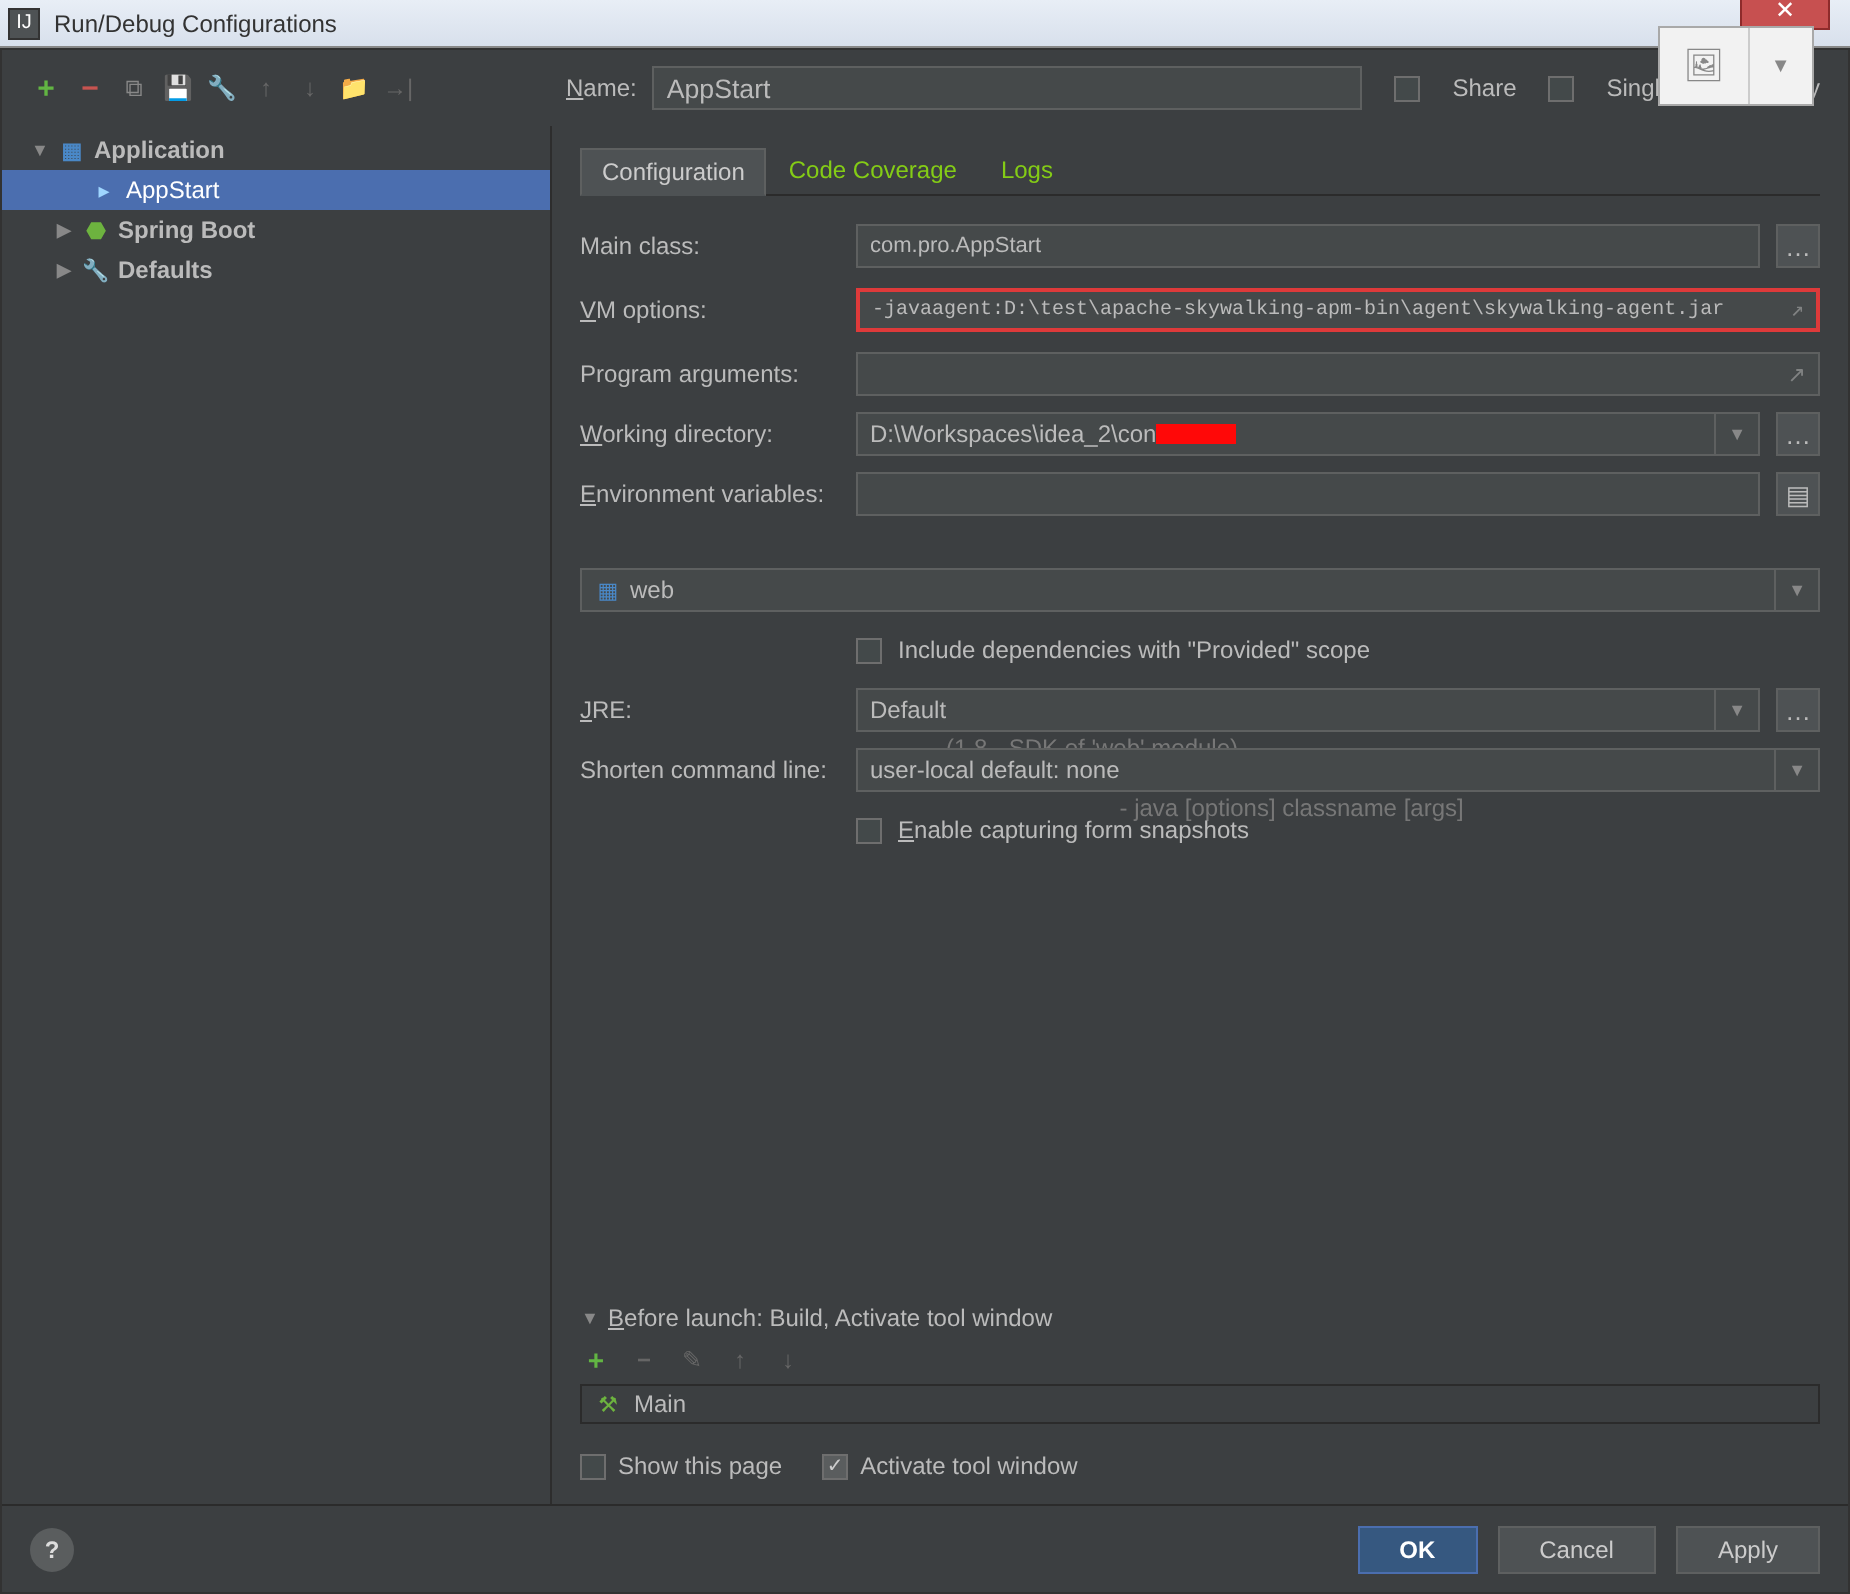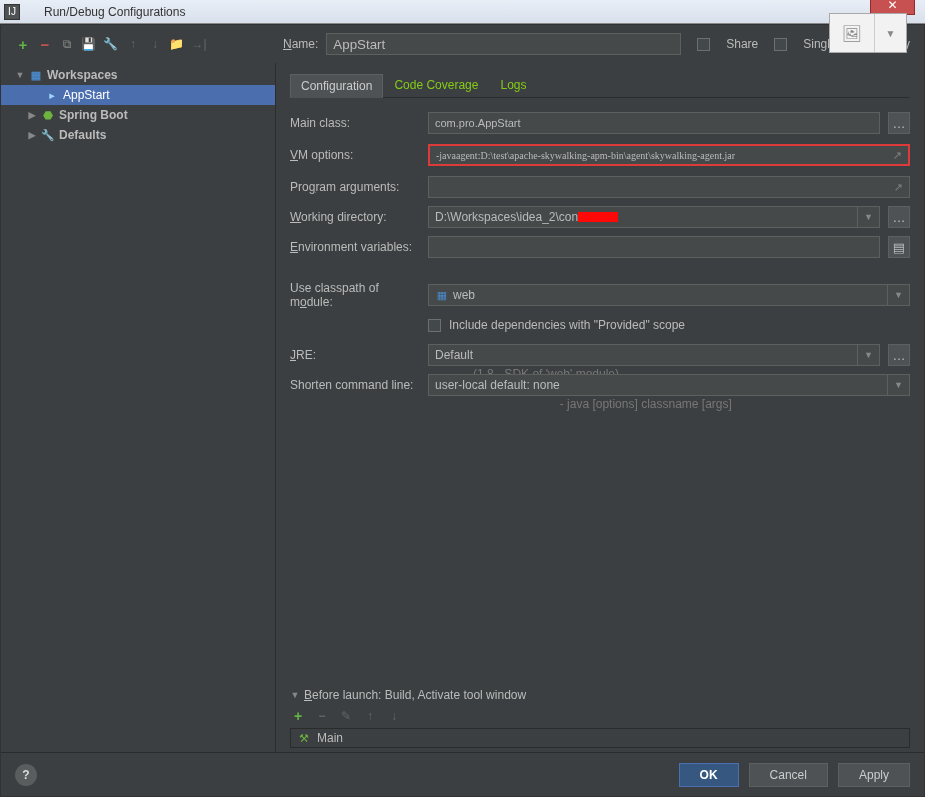--- a/index.html
+++ b/index.html
@@ -1,19 +1,19 @@
 <!DOCTYPE html>
 <html><head>
 <meta charset="utf-8">
 <style>
 * { box-sizing: border-box; margin: 0; padding: 0; }
 body { font-family: "Segoe UI", Arial, sans-serif; font-size: 12px; background: #3c3f41; color: #bbbbbb; width: 925px; height: 797px; overflow: hidden; }
 .window { display: flex; flex-direction: column; height: 797px; }
 .titlebar { height: 24px; background: linear-gradient(#e8eef6, #d8e0ec); border-bottom: 1px solid #888; display: flex; align-items: center; padding: 0 4px; color: #333; position: relative; }
-.titlebar-icon { width: 16px; height: 16px; background: #4e5254; color: #fff; font-size: 10px; display: inline-flex; align-items: center; justify-content: center; margin-right: 24px; border: 1px solid #333; }
+.titlebar-icon { width: 16px; height: 16px; background: #4e5254; color: #fff; font-size: 10px; display: inline-flex; align-items: center; justify-content: center; margin-right: 7px; border: 1px solid #333; }
 .titlebar-close { position: absolute; top: -5px; right: 10px; width: 45px; height: 20px; background: #c75050; border: 1px solid #8e2b2b; display: flex; align-items: center; justify-content: center; color: #fff; }
 .content { flex: 1; display: flex; flex-direction: column; background: #3c3f41; border: 1px solid #323232; }
 .top-row { display: flex; align-items: center; padding: 8px 14px; gap: 8px; }
 .toolbar { display: flex; align-items: center; gap: 6px; width: 260px; }
 .tb-btn { width: 16px; height: 16px; display: inline-flex; align-items: center; justify-content: center; cursor: pointer; }
 .main-cols { flex: 1; display: flex; }
 .sidebar { width: 275px; background: #3c3f41; border-right: 1px solid #2d2d2d; padding: 0; }
 .tree { padding: 2px 0; }
 .tree-row { display: flex; align-items: center; height: 20px; padding-left: 14px; gap: 4px; cursor: pointer; }
 .tree-row.l1 { padding-left: 26px; }
@@ -27,21 +27,21 @@
 .chk-row { display: flex; align-items: center; gap: 16px; margin-left: 8px; }
 .chk { width: 13px; height: 13px; border: 1px solid #6e6e6e; background: #43494a; }
 .tabs { display: flex; margin-top: 10px; border-bottom: 1px solid #2b2b2b; }
 .tab { padding: 4px 10px; cursor: pointer; color: #84cc16; border: 1px solid transparent; border-bottom: none; }
 .tab.active { background: #4e5254; border: 1px solid #5e6060; border-bottom: 1px solid #4e5254; color: #ccc; position: relative; top: 1px; }
 .form { padding: 10px 0; }
 .frow { display: flex; align-items: center; height: 30px; gap: 8px; }
 .frow.tall { height: 34px; }
 .flabel { width: 130px; color: #bbb; }
 .finput { flex: 1; background: #45494a; border: 1px solid #5e6060; height: 22px; color: #bbb; padding: 0 6px; display: flex; align-items: center; font-size: 11px; }
-.finput.red { border: 2px solid #de3a3a; font-family: Liberation Serif, serif; font-size: 10px; }
+.finput.red { border: 2px solid #de3a3a; font-family: Liberation Mono, monospace; font-size: 10px; }
 .finput .expand-ic { margin-left: auto; opacity: 0.5; font-size: 11px; }
 .btn-sq { width: 22px; height: 22px; background: #4e5254; border: 1px solid #5e6060; display: inline-flex; align-items: center; justify-content: center; cursor: pointer; color: #bbb; font-size: 13px; }
 .dd { flex: 1; background: #45494a; border: 1px solid #5e6060; height: 22px; display: flex; align-items: center; padding: 0 6px; color: #bbb; cursor: pointer; }
 .dd .caret { margin-left: auto; color: #888; font-size: 9px; border-left: 1px solid #5e6060; padding-left: 6px; height: 100%; display: flex; align-items: center; }
 .dim { color: #777; margin-top: 37px; }
 .redact { display: inline-block; width: 40px; height: 10px; background: #ff0808; vertical-align: middle; }
 .sep { height: 18px; }
 .before-launch { margin-top: 6px; }
 .bl-header { display: flex; align-items: center; gap: 4px; cursor: pointer; }
 .bl-tools { display: flex; gap: 8px; padding: 6px 0 4px 0; }
@@ -93,21 +93,21 @@
         <span>Single instance only</span>
       </div>
     </div>
 
     <div class="main-cols">
       <div class="sidebar">
         <div class="tree">
           <div class="tree-row bold">
             <span class="arrow">▼</span>
             <span class="ic" style="color:#4a88c7">▦</span>
-            <span>Workspaces</span>
+            <span>Application</span>
           </div>
           <div class="tree-row l2 sel">
             <span class="ic" style="color:#9fd6ff">▸</span>
             <span>AppStart</span>
           </div>
           <div class="tree-row l1 bold">
             <span class="arrow">▶</span>
             <span class="ic" style="color:#6db33f">⬣</span>
             <span>Spring Boot</span>
           </div>
@@ -159,21 +159,20 @@
           </div>
           <div class="frow">
             <span class="flabel"><span class="und">E</span>nvironment variables:</span>
             <div class="finput">
                 <span></span>
               </div>
             <span class="btn-sq">▤</span>
           </div>
           <div class="sep"></div>
           <div class="frow">
-            <span class="flabel">Use classpath of m<span class="und">o</span>dule:</span>
             <div class="dd">
                 <span class="ic" style="color:#4a88c7;margin-right:4px">▦</span>
                 <span>web</span>
                 <span class="caret">▼</span>
               </div>
           </div>
           <div class="frow" style="padding-left:138px">
             <span class="chk"></span>
             <span>Include dependencies with "Provided" scope</span>
           </div>
@@ -186,40 +185,51 @@
               </div>
             <span class="btn-sq">…</span>
           </div>
           <div class="frow">
             <span class="flabel">Shorten command line:</span>
             <div class="dd">
                 <span>user-local default: none </span>
                 <span class="dim">- java [options] classname [args]</span>
                 <span class="caret">▼</span>
               </div>
+          </div>
+          <div class="frow" style="padding-left:138px">
+            <span class="chk"></span>
+            <span><span class="und">E</span>nable capturing form snapshots</span>
           </div>
         </div>
 
         <div style="flex:1"></div>
 
         <div class="before-launch">
           <div class="bl-header">
             <span class="arrow">▼</span>
             <span><span class="und">B</span>efore launch: Build, Activate tool window</span>
           </div>
           <div class="bl-tools">
             <span class="tb-btn" style="color:#62b543;font-weight:bold;font-size:14px">+</span>
             <span class="tb-btn" style="color:#666;font-weight:bold">−</span>
             <span class="tb-btn" style="color:#666">✎</span>
             <span class="tb-btn" style="color:#666">↑</span>
             <span class="tb-btn" style="color:#666">↓</span>
           </div>
           <div class="bl-list">
             <span class="ic" style="color:#6db33f">⚒</span>
             <span>Main</span>
+          </div>
+          <div class="frow" style="margin-top:6px;gap:6px">
+            <span class="chk"></span>
+            <span>Show this page</span>
+            <span style="width:8px"></span>
+            <span class="chk checked"></span>
+            <span>Activate tool window</span>
           </div>
         </div>
       </div>
     </div>
 
     <div class="footer">
       <span class="help-btn">?</span>
       <span class="spacer"></span>
       <span class="btn primary">OK</span>
       <span class="btn">Cancel</span>

